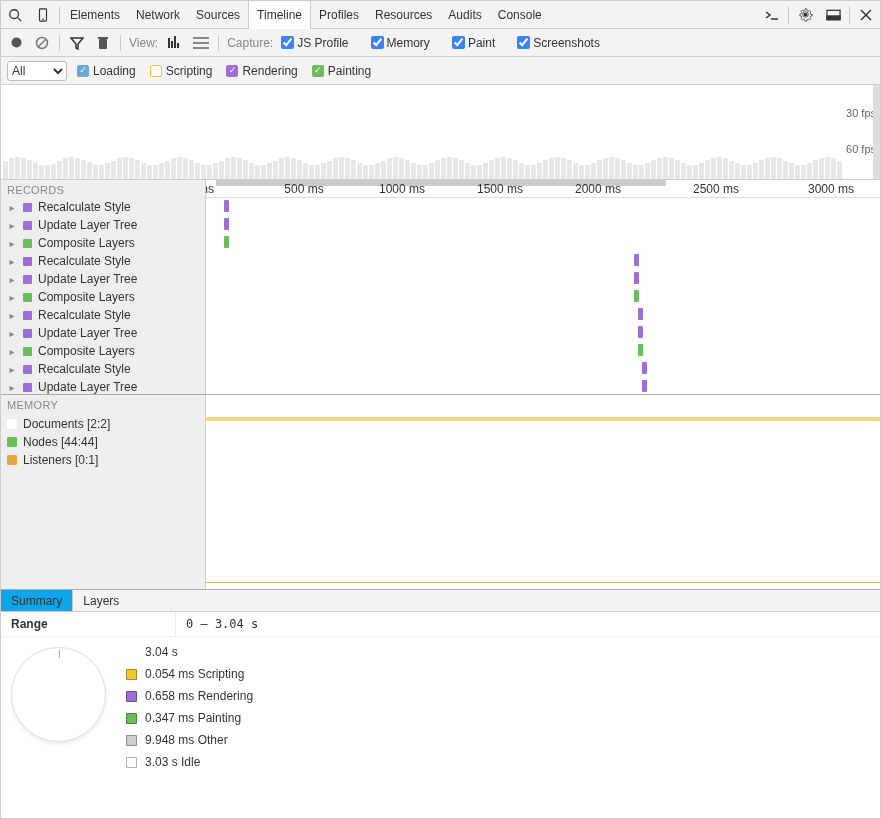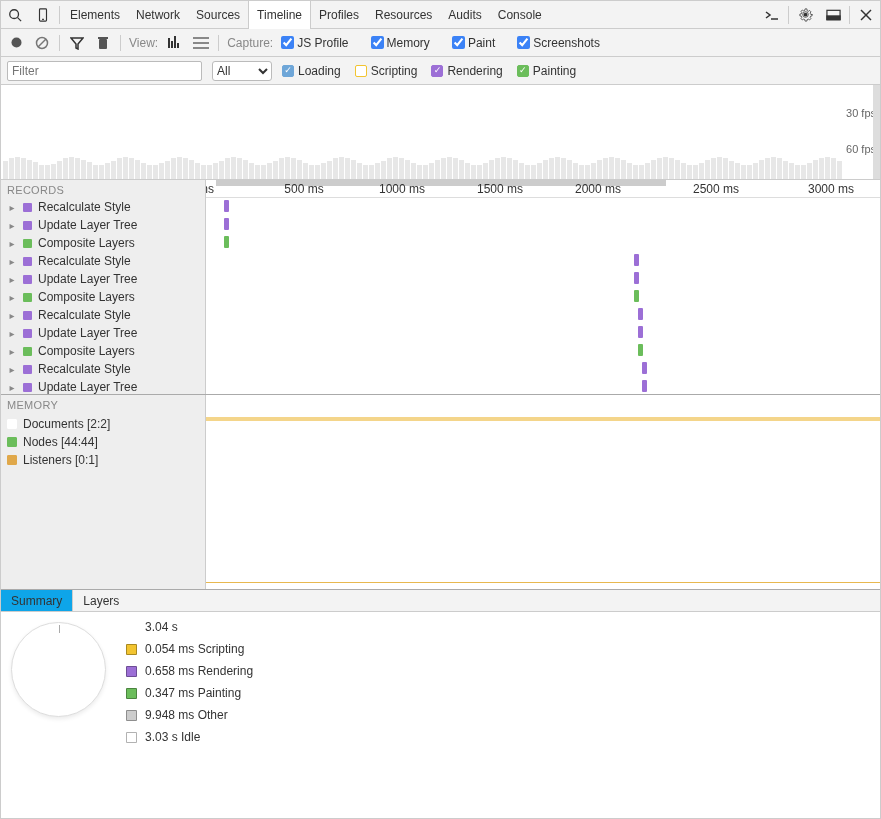--- a/index.html
+++ b/index.html
@@ -178,21 +178,20 @@
         <span>Paint</span>
       </label>
       <label class="cb">
         <input type="checkbox" checked="" style="">
         <span>Screenshots</span>
       </label>
     </div>
 </div>
 
 <div class="filterbar">
-  <input type="text" placeholder="Filter" style="">
   <select><option>All</option></select>
   <div id="cats-slot" style="display:flex;gap:14px">
       <div class="cat">
         <div class="sw" style="background: rgb(110, 166, 216); border-color: rgb(110, 166, 216);">✓</div>
         <span>Loading</span>
       </div>
       <div class="cat">
         <div class="sw" style="background: rgb(255, 255, 255); border-color: rgb(242, 196, 48);"></div>
         <span>Scripting</span>
       </div>
@@ -466,20 +465,24 @@
     <div class="botline"></div>
   </div>
 </div>
 
 <div class="bottom-tabs" id="bottom-tabs">
     <div class="tab active">Summary</div>
     <div class="tab">Layers</div>
   </div>
 
 <div class="summary">
+  <div class="summary-row">
+    <div class="key">Range</div>
+    <div class="val">0 — 3.04 s</div>
+  </div>
   <div class="agg-body">
     <div class="pie"></div>
     <div class="legend" id="legend">
       <div class="row">
           <span style="width:11px"></span>
           <span>3.04 s</span>
         </div>
     <div class="row">
           <span class="sq" style="background:#f2c430"></span>
           <span>0.054 ms Scripting</span>

